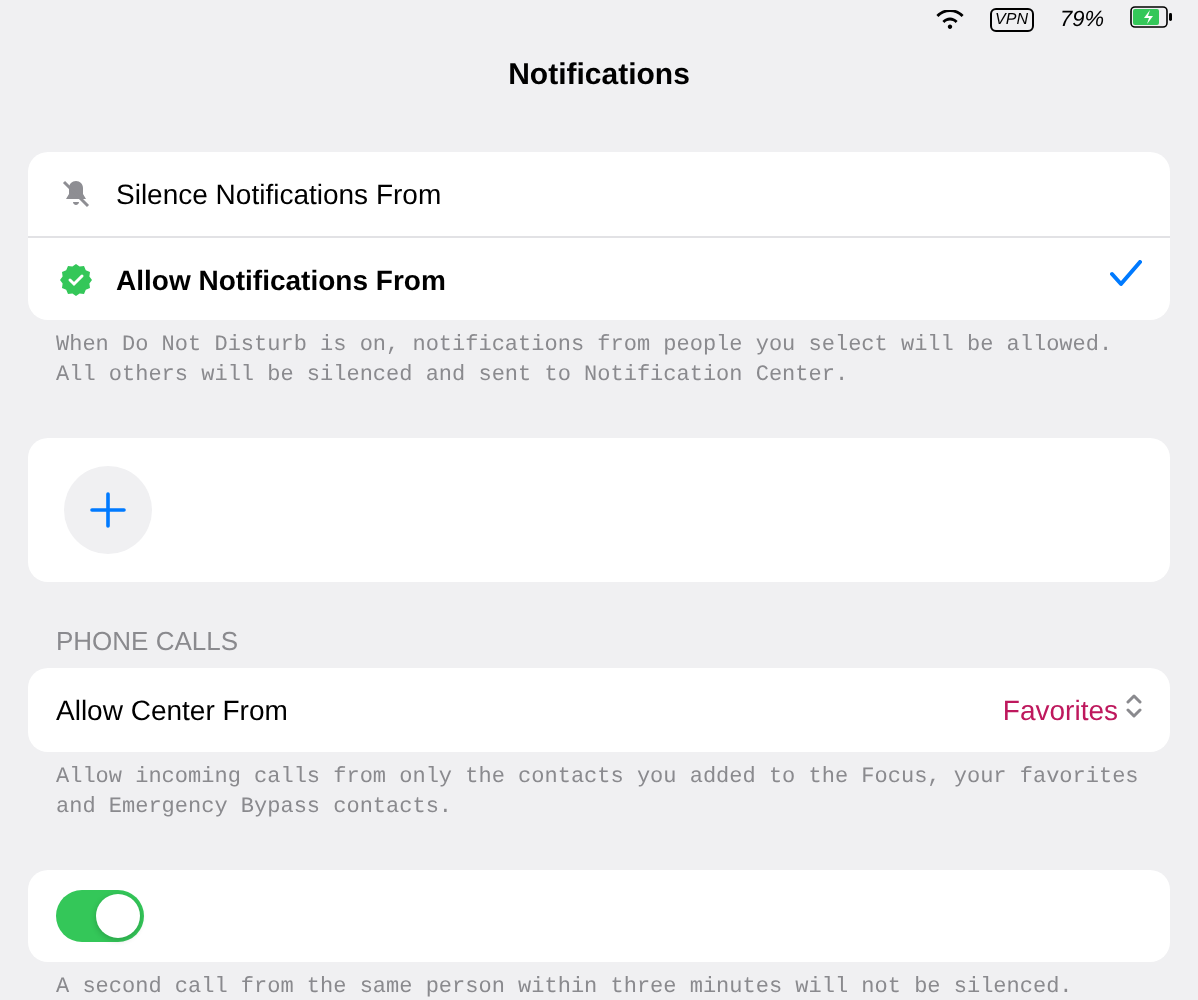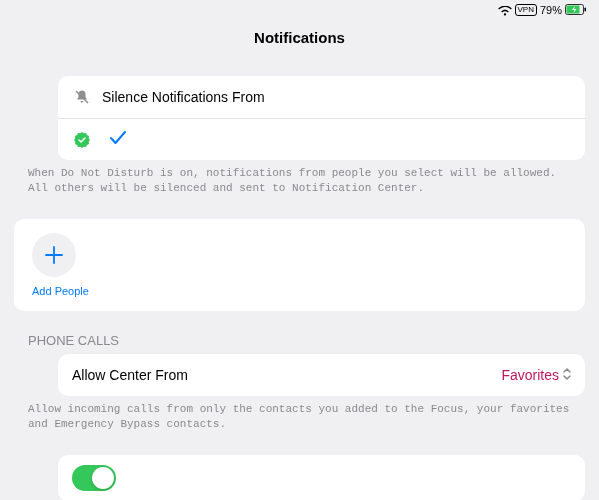--- a/index.html
+++ b/index.html
@@ -14,21 +14,22 @@
       background: #f0f0f2;
       overflow: hidden;
     }
     .status-bar {
       display: flex;
       justify-content: flex-end;
       align-items: center;
       padding: 6px 12px;
       height: 20px;
       font-size: 11px;
-      gap: 3px;
+      gap: 13px;
+      font-style: italic;
     }
     .wifi-icon svg, .vpn-box, .battery-icon svg {
       vertical-align: middle;
     }
     .vpn-box {
       border: 1px solid #000;
       border-radius: 3px;
       padding: 0 2px;
       font-size: 8px;
       font-weight: 500;
@@ -61,21 +62,20 @@
       font-size: 15px;
       color: #000;
     }
     .content {
       padding: 0 14px;
     }
     .group {
       background: #fff;
       border-radius: 10px;
       overflow: hidden;
-      margin-left: 44px;
     }
     .row {
       display: flex;
       align-items: center;
       padding: 10px 14px;
       min-height: 42px;
     }
     .row + .row {
       border-top: 1px solid #e2e2e5;
     }
@@ -202,38 +202,38 @@
       </span>
       <span class="row-label">Silence Notifications From</span>
     </div>
     <div class="row">
       <span class="row-icon">
         <svg width="16" height="16" viewBox="0 0 16 16">
             <path d="M8 0l1.8 1.3L12 1l.9 2.1L15 4l-.3 2.2L16 8l-1.3 1.8.3 2.2-2.1.9L12 15l-2.2-.3L8 16l-1.8-1.3L4 15l-.9-2.1L1 12l.3-2.2L0 8l1.3-1.8L1 4l2.1-.9L4 1l2.2.3z" fill="#34c759"></path>
             <path d="M5 8l2 2 4-4" stroke="#fff" stroke-width="1.5" fill="none" stroke-linecap="round"></path>
           </svg>
       </span>
+      <span class="row-label bold">Allow Notifications From</span>
       <span class="check-mark">
         <svg width="16" height="14" viewBox="0 0 16 14">
             <path d="M1 7l4.5 5L15 1" stroke="#007aff" stroke-width="2" fill="none" stroke-linecap="round" stroke-linejoin="round"></path>
           </svg>
       </span>
     </div>
   </div>
   <div class="footer-text">When Do Not Disturb is on, notifications from people you select will be allowed. All others will be silenced and sent to Notification Center.</div>
 
   <div class="section-gap"></div>
 
   <div class="add-group">
     <div class="plus-circle">
       <svg width="20" height="20" viewBox="0 0 20 20">
           <path d="M10 2v16M2 10h16" stroke="#007aff" stroke-width="1.8" stroke-linecap="round"></path>
         </svg>
     </div>
-    <div class="add-label">Add People</div>
   </div>
 
   <div class="section-gap"></div>
 
   <div class="section-header">Phone Calls</div>
   <div class="group">
     <div class="row">
       <span class="row-label">Allow Center From</span>
       <span class="row-value">Favorites</span>
       <span class="updown">

